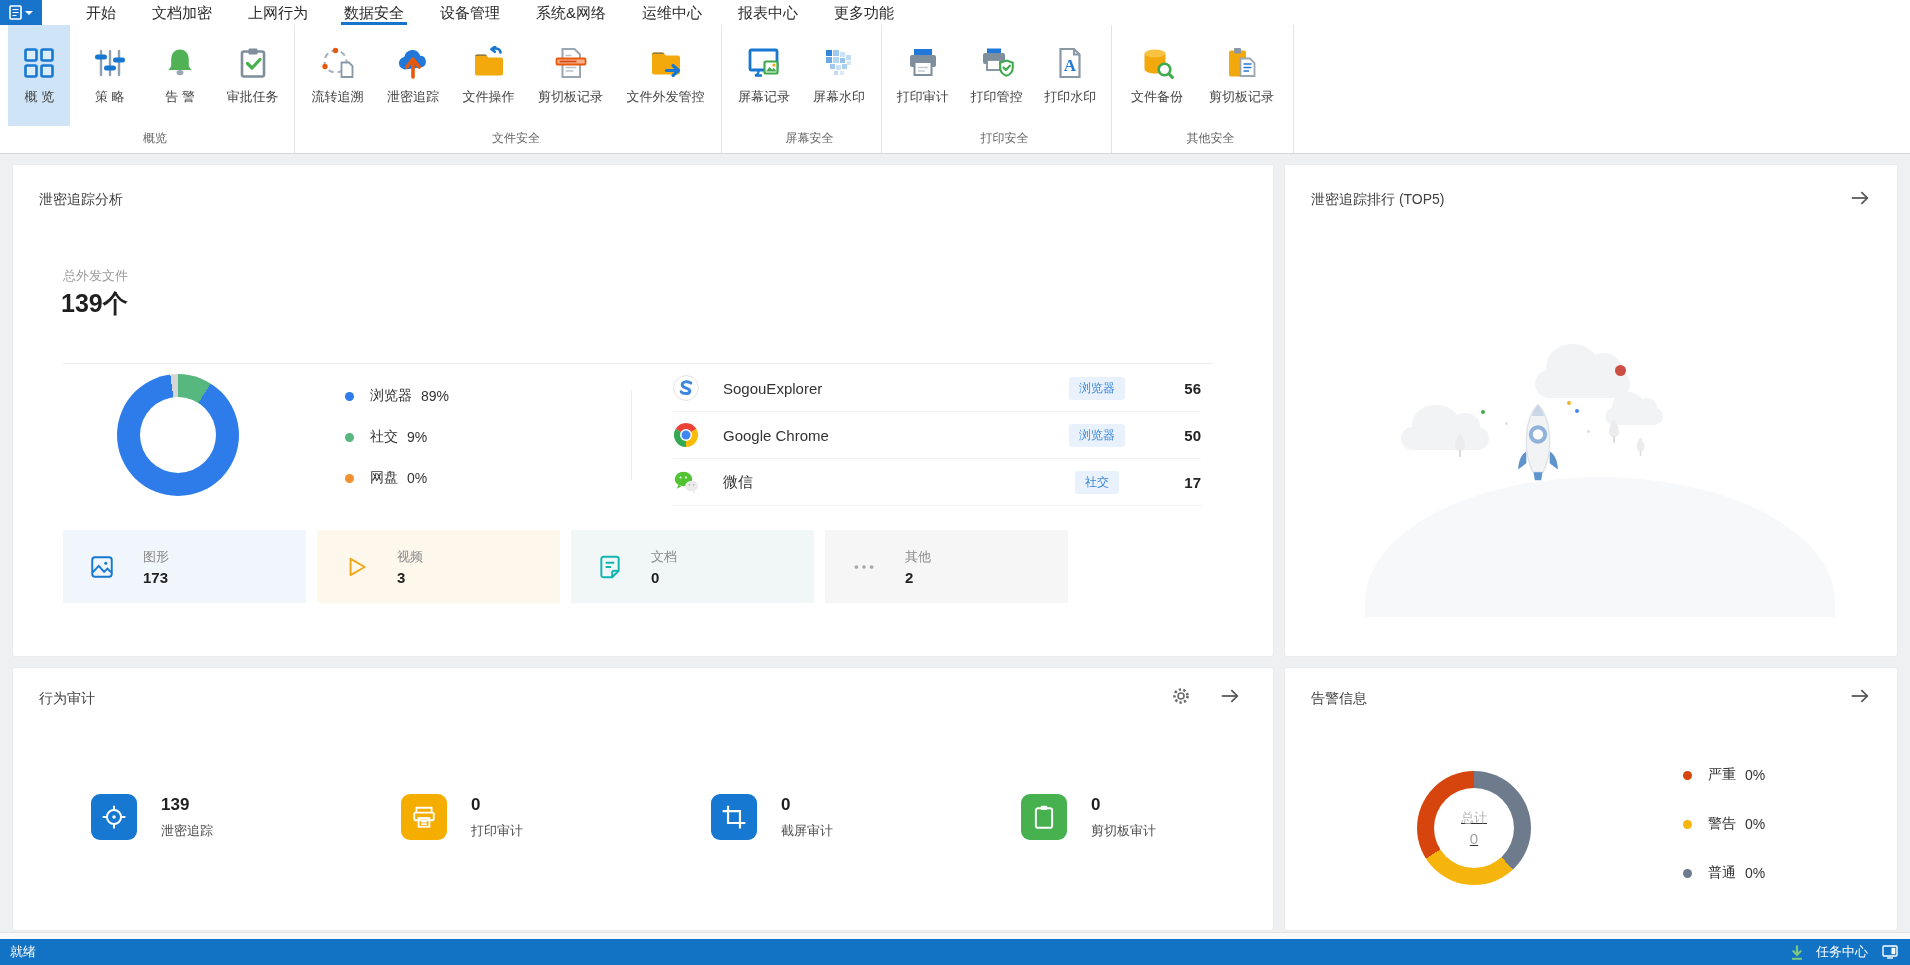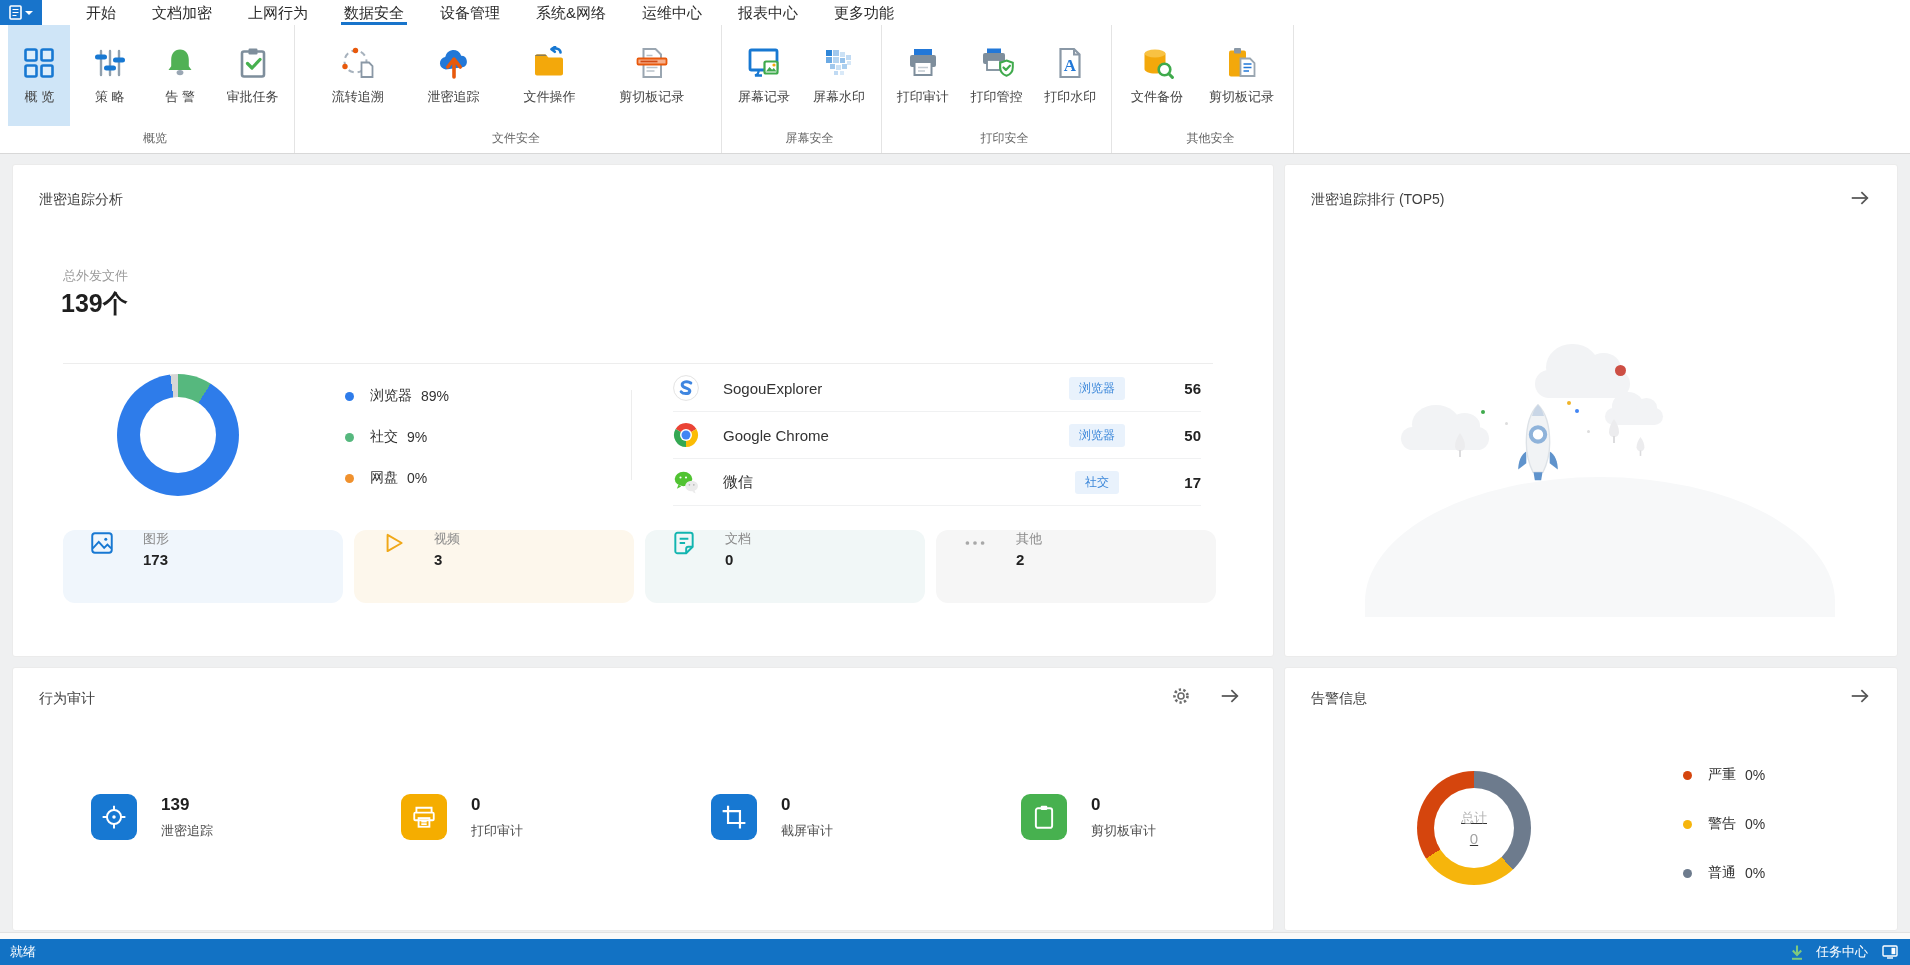--- a/index.html
+++ b/index.html
@@ -46,21 +46,21 @@
   .legend-row .pct { margin-left:9px; }
   .legend1 { left:332px; top:222px; gap:23px; }
   .applist { position:absolute; left:660px; top:200px; width:528px; }
   .app-row { height:47px; display:flex; align-items:center; border-bottom:1px solid #f0f1f2; cursor:pointer; }
   .app-ico { width:26px; height:26px; flex:none; }
   .app-name { flex:1; font-size:15px; color:#333; padding-left:24px; }
   .badge-col { width:96px; display:flex; justify-content:center; }
   .badge { font-size:12px; color:#3b87d9; background:#e9f2fc; border-radius:3px; padding:3px 10px; white-space:nowrap; }
   .app-val { width:56px; text-align:right; font-size:15px; font-weight:bold; color:#222; }
   .cards { position:absolute; left:50px; top:365px; display:flex; gap:11px; }
-  .card { width:280px; height:73px; border-radius:12px; display:flex; align-items:flex-start; padding-left:26px; cursor:pointer; }
+  .card { width:243px; height:73px; border-radius:0; display:flex; align-items:center; padding-left:26px; cursor:pointer; }
   .card-ico { width:26px; height:26px; }
   .card-txt { margin-left:28px; display:flex; flex-direction:column; gap:3px; }
   .card-label { font-size:13px; color:#8a8a8a; }
   .card-value { font-size:15px; font-weight:bold; color:#222; }
 
   
   .hill { position:absolute; left:80px; top:312px; width:470px; height:140px; background:#f7f8f9; border-radius:235px 235px 0 0 / 125px 125px 0 0; }
   .cloud { position:absolute; background:#f2f3f5; border-radius:999px; }
   .cloud::before { content:""; position:absolute; background:#f2f3f5; border-radius:50%; width:55%; height:170%; left:12%; bottom:24%; }
   .cloud::after { content:""; position:absolute; background:#f2f3f5; border-radius:50%; width:36%; height:110%; right:10%; bottom:50%; }
@@ -196,20 +196,31 @@
         <div class="ritem">
           <svg class="ricon" viewBox="0 0 34 34">
               <path d="M8.5 3h12l5.5 5.5V31H8.5z" fill="#fff" stroke="#9aa6b1" stroke-width="2"></path>
               <g stroke="#b9c2ca" stroke-width="1.6">
                 <path d="M11.5 9.5h6M11.5 21.5h11M11.5 25h8"></path>
               </g>
               <rect x="2.5" y="12.5" width="29" height="6" rx="1" fill="#f6b08c" stroke="#e8590c" stroke-width="1.8"></rect>
               <path d="M5.5 15.5h17" stroke="#d14a14" stroke-width="1.7"></path>
             </svg>
           <span class="rlabel">剪切板记录</span>
+        </div>
+        <div class="ritem">
+          <svg class="ricon" viewBox="0 0 34 34">
+              <path d="M3 8.5c0-1.1.9-2 2-2h9l3 3h12c1.1 0 2 .9 2 2v15c0 1.1-.9 2-2 2H5c-1.1 0-2-.9-2-2z" fill="#f3a80b"></path>
+              <path d="M3 8.5c0-1.1.9-2 2-2h9l1.5 1.5H3z" fill="#8a7c55"></path>
+              <g stroke="#1778d2" stroke-linecap="round" stroke-linejoin="round" fill="none" stroke-width="3.2">
+                <path d="M17.5 24.5h11"></path>
+                <path d="M24 19.5l5.5 5-5.5 5"></path>
+              </g>
+            </svg>
+          <span class="rlabel">文件外发管控</span>
         </div>
       </div>
       <div class="rgroup-label">文件安全</div>
     </div>
 
     <div class="rgroup" style="width:160px">
       <div class="ritems">
         <div class="ritem">
           <svg class="ricon" viewBox="0 0 34 34">
               <rect x="3" y="4" width="27" height="20" rx="1.5" fill="#fff" stroke="#1778d2" stroke-width="2.8"></rect>

